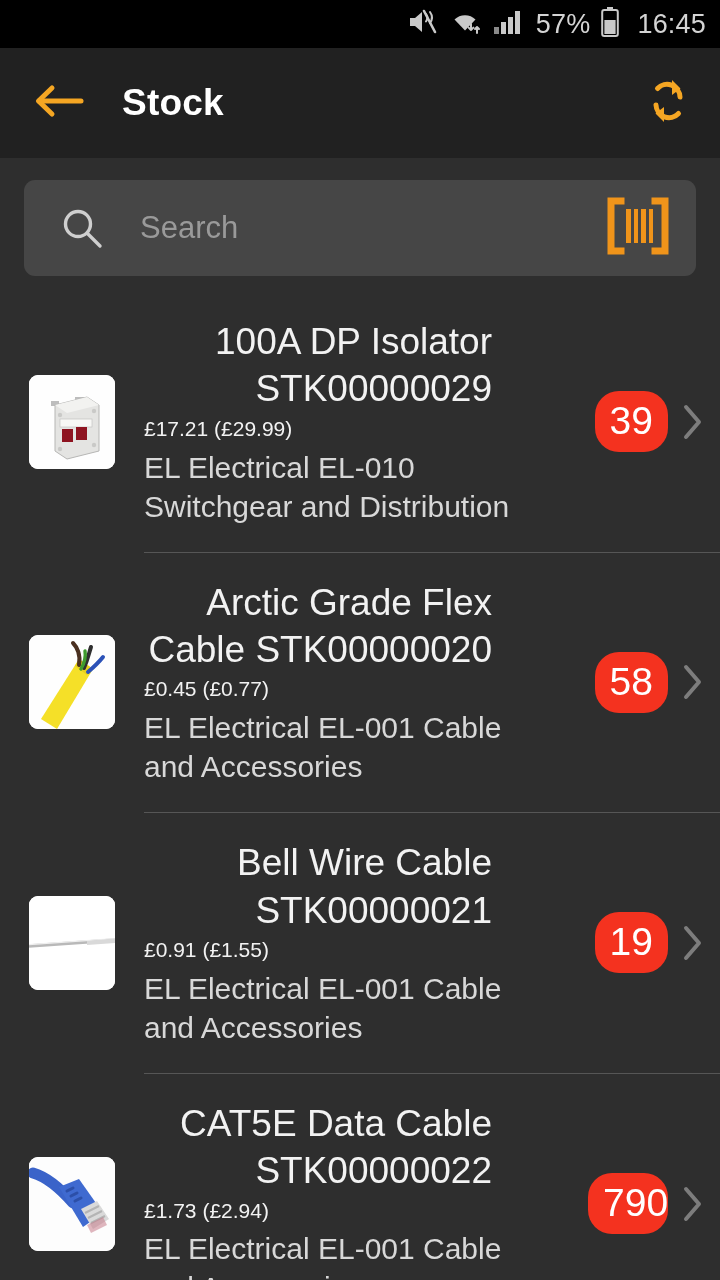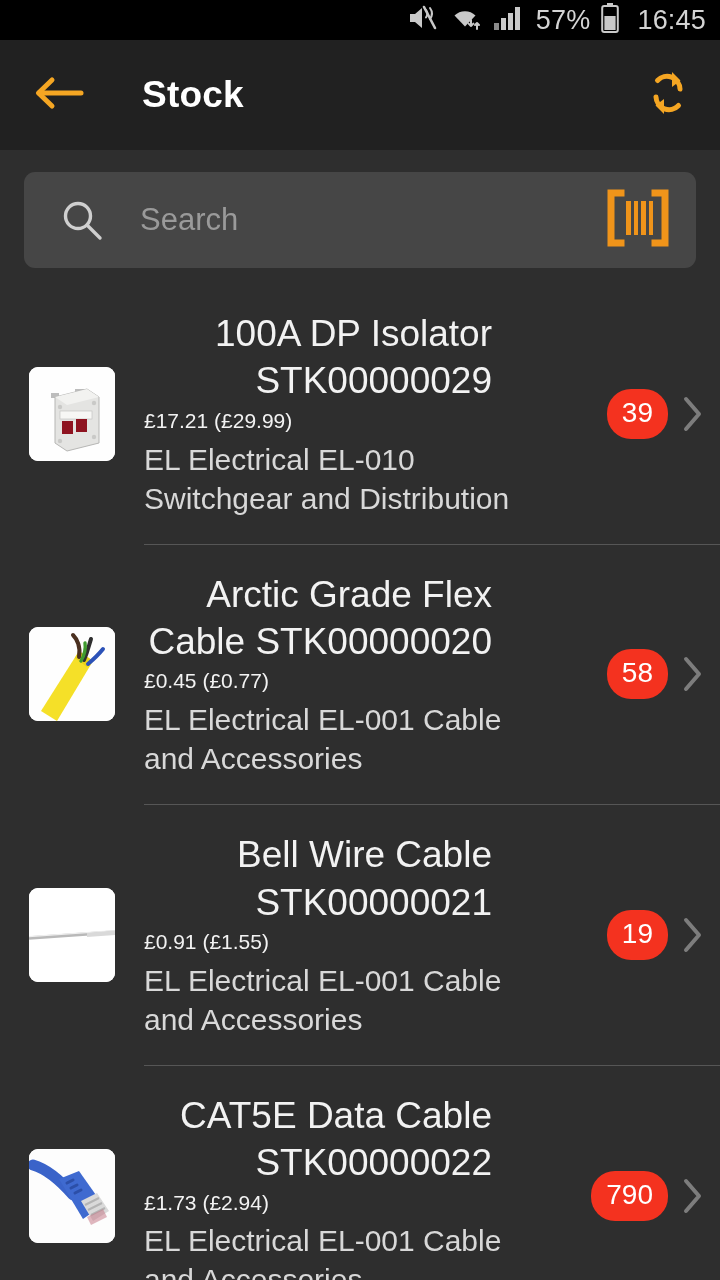--- a/index.html
+++ b/index.html
@@ -16,21 +16,21 @@
     position: relative;
     width: 720px;
     height: 1280px;
     background: #2e2e2e;
     display: flex;
     flex-direction: column;
   }
 
   
   .status-bar {
-    height: 40px;
+    height: 48px;
     background: #000000;
     display: flex;
     align-items: center;
     justify-content: flex-end;
     padding: 0 14px 0 0;
     flex: 0 0 auto;
   }
   .status-icons { display: flex; align-items: center; gap: 11px; }
   .status-text {
     color: #d4d4d4;
@@ -52,21 +52,21 @@
   }
   .back-btn {
     width: 64px; height: 64px;
     display: flex; align-items: center; justify-content: center;
     cursor: pointer;
   }
   .toolbar-title {
     color: #ffffff;
     font-size: 37px;
     font-weight: bold;
-    margin-left: 52px;
+    margin-left: 32px;
     flex: 1 1 auto;
     letter-spacing: 0.2px;
   }
   .refresh-btn {
     width: 60px; height: 60px;
     display: flex; align-items: center; justify-content: center;
     cursor: pointer;
   }
 
   
@@ -158,21 +158,21 @@
     flex: 0 0 auto;
     width: 116px;
     display: flex;
     align-items: center;
     justify-content: flex-end;
     gap: 14px;
   }
   .qty-badge {
     background: #f4321f;
     color: #ffffff;
-    font-size: 28px;
+    font-size: 39px;
     line-height: 1;
     border-radius: 24px;
     padding: 10px 15px 12px 15px;
     min-width: 56px;
     text-align: center;
   }
   .chevron { flex: 0 0 auto; display: flex; align-items: center; }
   .divider {
     height: 1px;
     background: #565656;

